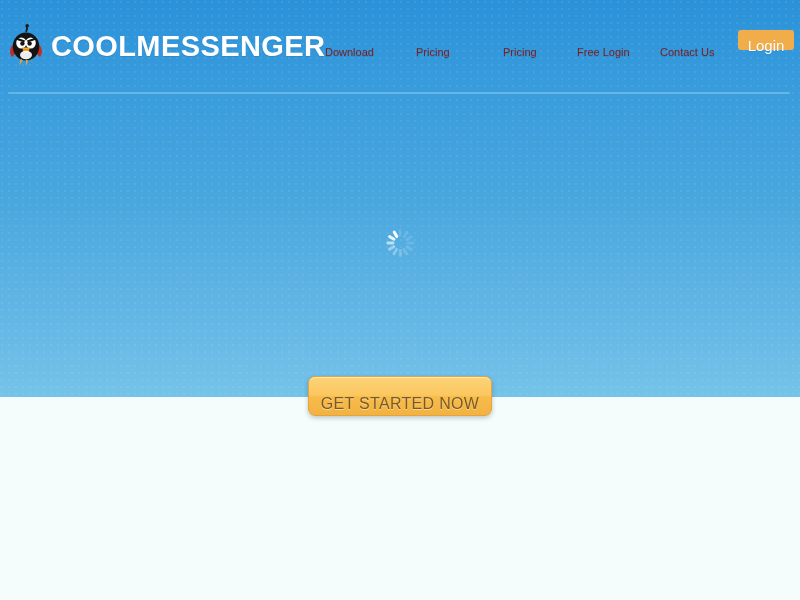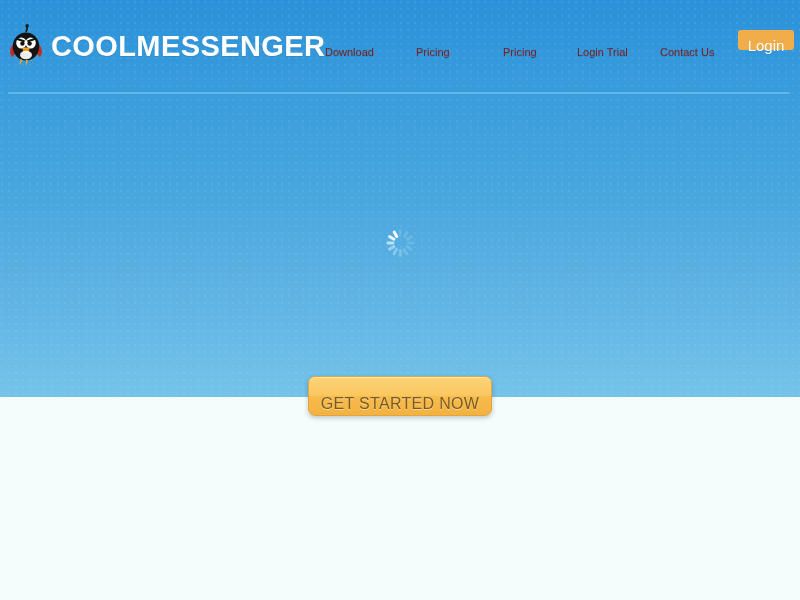--- a/index.html
+++ b/index.html
@@ -236,21 +236,21 @@
         <path d="M18.0 35.6 L18.0 42.6 L20.0 36.6 Z" fill="#f5a623"></path>
         <path d="M22.6 34.5 L25.2 41.0 L23.4 35.8 Z" fill="#f5a623"></path>
       </svg>
       <span class="brand-text">COOLMESSENGER</span>
     </div>
 
     <div class="nav">
       <a class="nav-link n0">Download</a>
       <a class="nav-link n1">Pricing</a>
       <a class="nav-link n2">Pricing</a>
-      <a class="nav-link n3">Login Trial</a>
+      <a class="nav-link n3">Free Login</a>
       <a class="nav-link n4">Contact Us</a>
     </div>
 
     <button class="login-btn">Login</button>
 
     <div class="header-divider"></div>
   </div>
 
   <div class="spinner-wrap">
     <div class="spinner">

